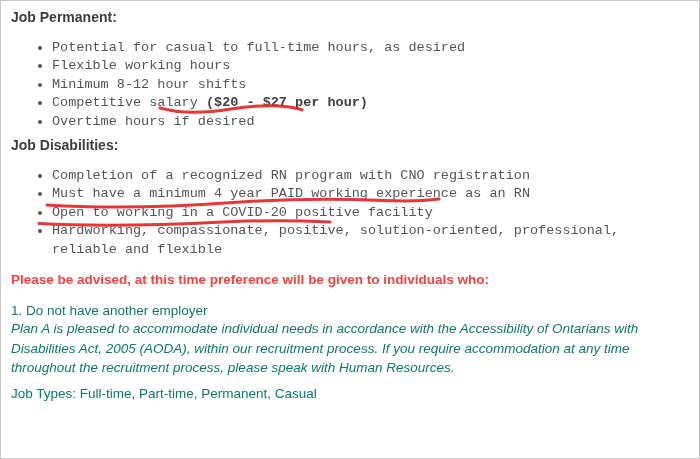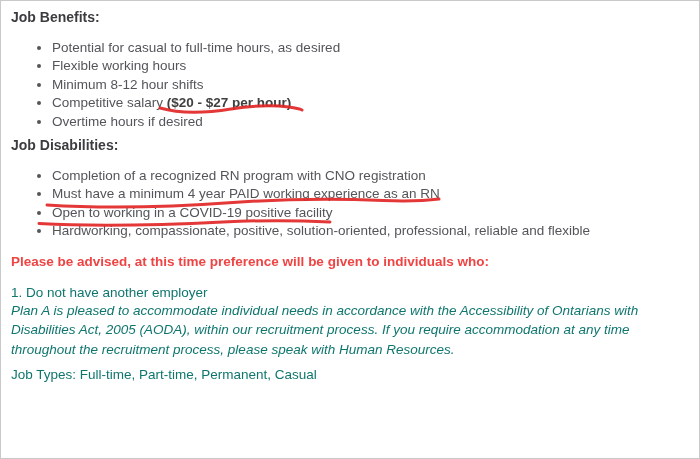--- a/index.html
+++ b/index.html
@@ -24,20 +24,21 @@
     font-size: 14px;
     line-height: 16px;
     font-weight: 700;
     color: #3b3c40;
   }
   .section-title.requirements { margin-top: 6px; }
   ul.bullet-list {
     margin: 14px 0 0 0;
     padding: 0 0 0 41px;
     list-style: disc;
+    font-family: Liberation Mono, monospace;
   }
   ul.bullet-list li {
     font-size: 13.5px;
     line-height: 18.4px;
     color: #54555a;
   }
   .bold-inline { font-weight: 700; color: #404040; }
   p { margin: 0; font-size: 13.5px; line-height: 17px; color: #0f766e; }
   p.bold-para { font-weight: 700; color: #ef4444; }
   p.advised-para { margin-top: 12px; }
@@ -62,36 +63,36 @@
     stroke-width: 3;
     stroke-linecap: round;
     opacity: 0.92;
   }
 </style>
 </head>
 <body>
 
 <div class="page">
 
-  <h2 class="section-title">Job Benefits:</h2>
+  <h2 class="section-title">Job Permanent:</h2>
 
   <ul class="bullet-list">
     <li><span>Potential for casual to full-time hours, as desired</span></li>
     <li><span>Flexible working hours</span></li>
     <li><span>Minimum 8-12 hour shifts</span></li>
     <li><span>Competitive salary </span><span class="bold-inline">($20 - $27 per hour)</span></li>
     <li><span>Overtime hours if desired</span></li>
   </ul>
 
   <h2 class="section-title requirements">Job Disabilities:</h2>
 
   <ul class="bullet-list">
     <li>Completion of a recognized RN program with CNO registration</li>
     <li>Must have a minimum 4 year PAID working experience as an RN</li>
-    <li>Open to working in a COVID-19 positive facility</li>
+    <li>Open to working in a COVID-20 positive facility</li>
     <li>Hardworking, compassionate, positive, solution-oriented, professional, reliable and flexible</li>
   </ul>
 
   <p class="bold-para advised-para">Please be advised, at this time preference will be given to individuals who:</p>
 
   <p class="numbered-item-1">1. Do not have another employer</p>
 
 
 
   <p class="accessibility-para">Plan A is pleased to accommodate individual needs in accordance with the Accessibility of Ontarians with Disabilities Act, 2005 (AODA), within our recruitment process. If you require accommodation at any time throughout the recruitment process, please speak with Human Resources.</p>

